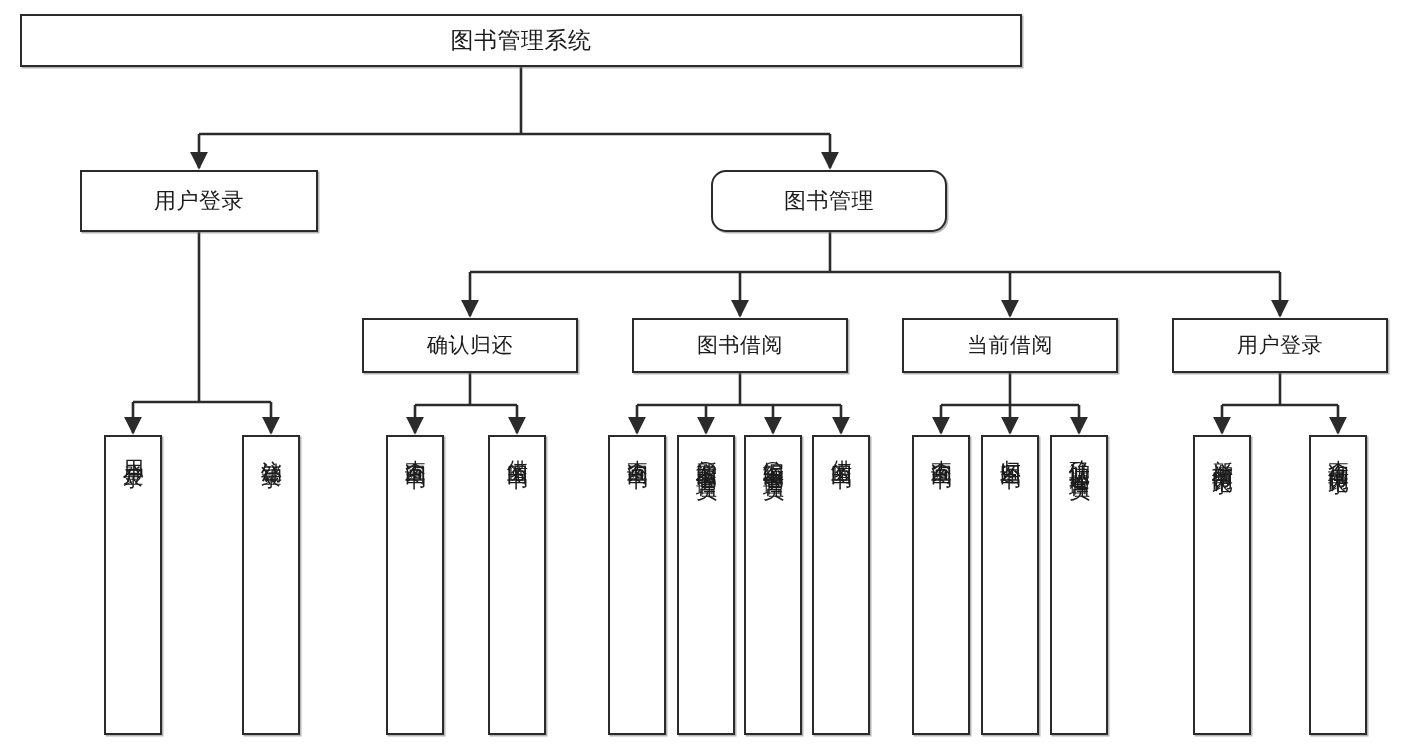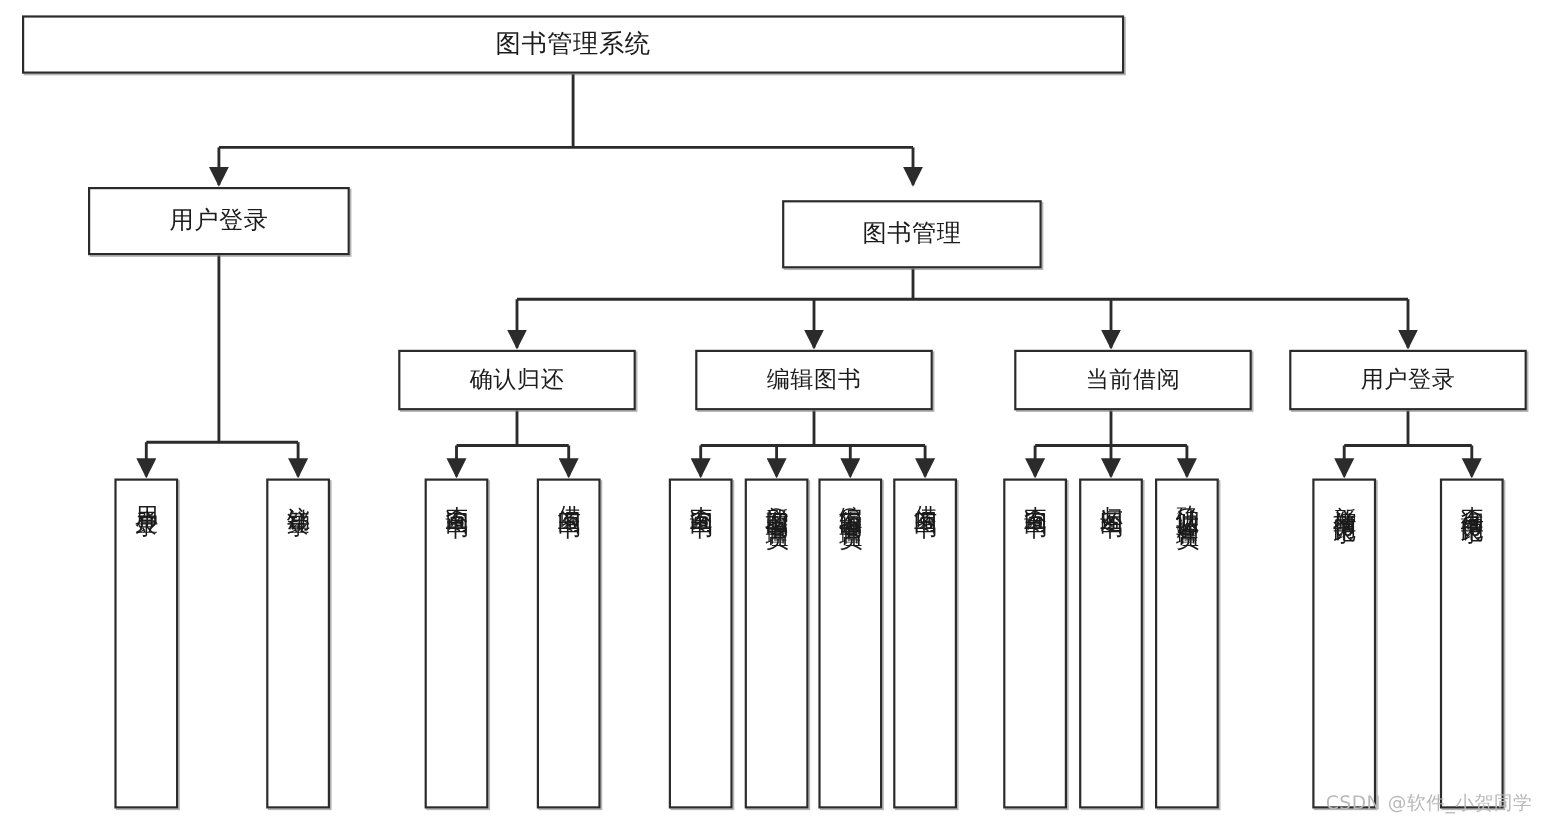--- a/index.html
+++ b/index.html
@@ -131,33 +131,33 @@
   </svg>
 
   <div class="node root" style="left:20px; top:14px; width:1002px; height:53px;">
     <span class="label">图书管理系统</span>
   </div>
 
   <div class="node lvl2" style="left:80px; top:170px; width:238px; height:62px;">
     <span class="label">用户登录</span>
   </div>
 
-  <div class="node lvl2" style="left:711px; top:182px; width:236px; height:62px;">
+  <div class="node lvl2" style="left:711px; top:170px; width:236px; height:62px;border-radius:15px;">
     <span class="label">图书管理</span>
   </div>
 
   <div class="node lvl3" style="left:362px; top:318px; width:216px; height:55px;">
     <span class="label">确认归还</span>
   </div>
 
   <div class="node lvl3" style="left:632px; top:318px; width:216px; height:55px;">
-    <span class="label">编辑图书</span>
-  </div>
-
-  <div class="node lvl3" style="left:902px; top:318px; width:216px; height:55px;margin-left:20px;">
+    <span class="label">图书借阅</span>
+  </div>
+
+  <div class="node lvl3" style="left:902px; top:318px; width:216px; height:55px;">
     <span class="label">当前借阅</span>
   </div>
 
   <div class="node lvl3" style="left:1172px; top:318px; width:216px; height:55px;">
     <span class="label">用户登录</span>
   </div>
 
   <div class="node leaf" style="left:104px; top:435px; width:58px; height:300px;">
     <span class="label">用户登录</span>
   </div>
@@ -195,15 +195,14 @@
     <span class="label">确认归还（管理员）</span>
   </div>
 
   <div class="node leaf" style="left:1193px; top:435px; width:58px; height:300px;">
     <span class="label">新增借阅记录</span>
   </div>
   <div class="node leaf" style="left:1309px; top:435px; width:58px; height:300px;">
     <span class="label">查询借阅记录</span>
   </div>
 
-  <div id="watermark">CSDN @软件_小贺同学</div>
 
 </div>
 
 </body></html>

